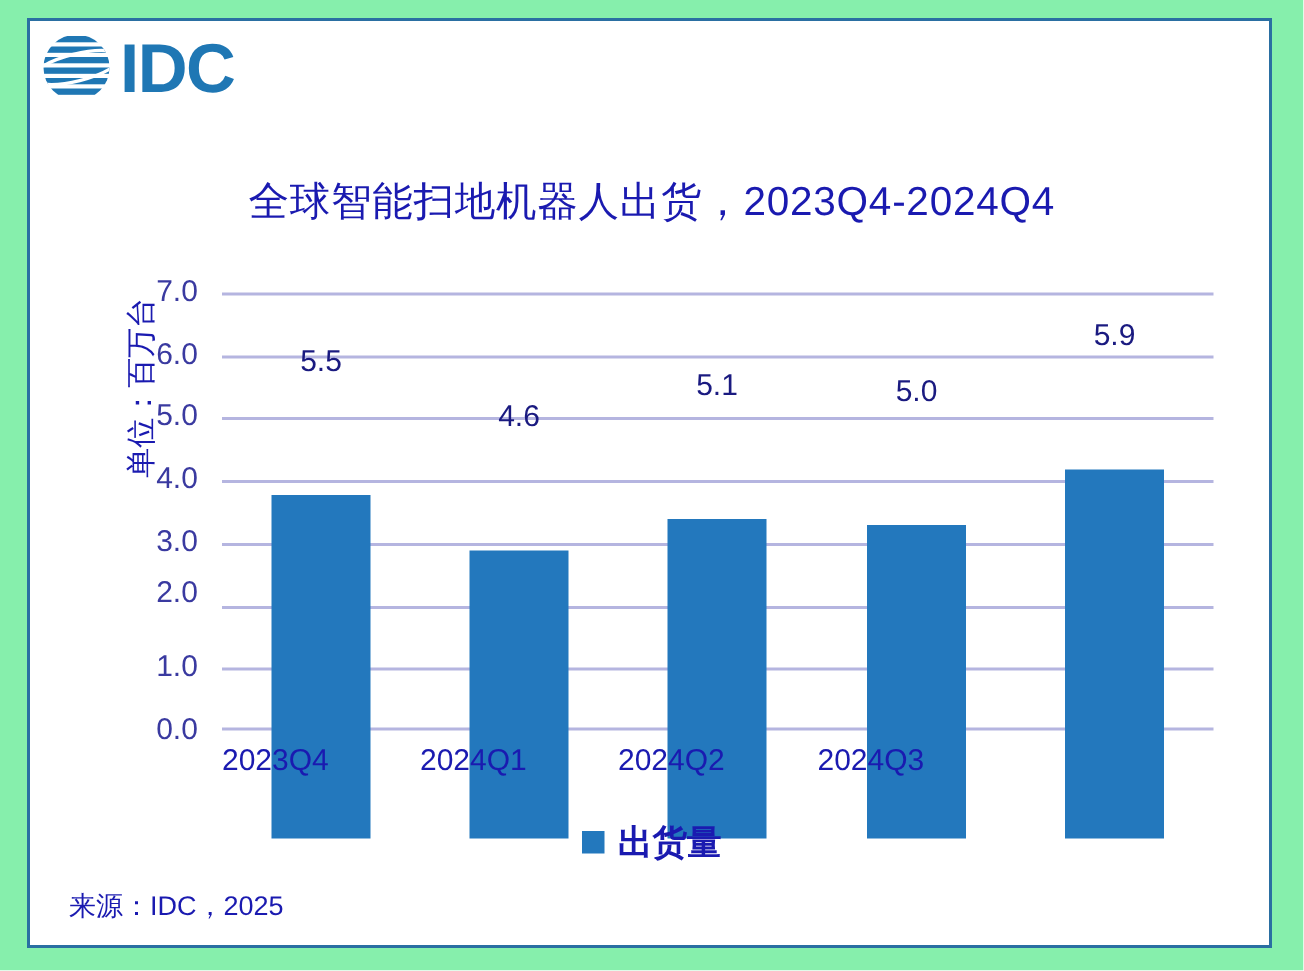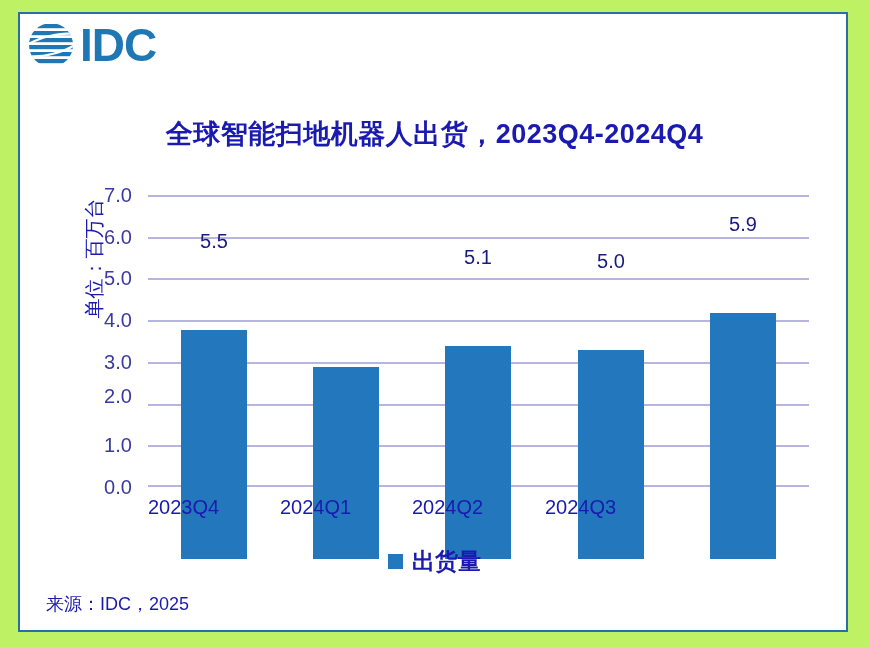--- a/index.html
+++ b/index.html
@@ -7,21 +7,21 @@
     padding: 0;
     background: #ffffff;
   }
   body {
     font-family: "Liberation Sans", "DejaVu Sans", sans-serif;
   }
   #page {
     position: relative;
     width: 869px;
     height: 647px;
-    background: #bef264;
+    background: #86efac;
     overflow: hidden;
   }
   
   #frame {
     position: absolute;
     left: 18px;
     top: 12px;
     width: 830px;
     height: 620px;
     border: 2px solid #2a6fa2;
@@ -47,21 +47,21 @@
     font-family: "Liberation Sans", sans-serif;
   }
   
   #chart-title {
     position: absolute;
     left: 0;
     right: 0;
     top: 116px;
     text-align: center;
     font-size: 27px;
-    font-weight: bold;
+    font-weight: normal;
     color: #1a1ab0;
     font-family: "Liberation Sans", "DejaVu Sans", sans-serif;
     letter-spacing: 0.5px;
   }
   
   #plot {
     position: absolute;
     left: 148px;
     top: 195px;
     width: 661px;
@@ -223,20 +223,21 @@
     <div class="gridline" style="top: 250.3px; background: rgb(181, 181, 224);"></div>
     <div class="gridline" style="top: 290px; background: rgb(181, 181, 224);"></div>
 
     <div class="bar" id="bar-0" style="left: 33px; height: 229.429px; background: rgb(35, 120, 189);"></div>
     <div class="bar" id="bar-1" style="left: 165px; height: 191.886px; background: rgb(35, 120, 189);"></div>
     <div class="bar" id="bar-2" style="left: 297px; height: 212.743px; background: rgb(35, 120, 189);"></div>
     <div class="bar" id="bar-3" style="left: 430px; height: 208.571px; background: rgb(35, 120, 189);"></div>
     <div class="bar" id="bar-4" style="left: 562px; height: 246.114px; background: rgb(35, 120, 189);"></div>
 
     <div class="bar-label" id="lbl-0" style="left: 16px; top: 34.5714px;">5.5</div>
+    <div class="bar-label" id="lbl-1" style="left: 148px; top: 72.1143px;">4.6</div>
     <div class="bar-label" id="lbl-2" style="left: 280px; top: 51.2571px;">5.1</div>
     <div class="bar-label" id="lbl-3" style="left: 413px; top: 55.4286px;">5.0</div>
     <div class="bar-label" id="lbl-4" style="left: 545px; top: 17.8857px;">5.9</div>
   </div>
 
   <div id="xticks">
     <div class="xtick" style="left:0px">2023Q4</div>
     <div class="xtick" style="left:132px">2024Q1</div>
     <div class="xtick" style="left:264px">2024Q2</div>
     <div class="xtick" style="left:397px">2024Q3</div>

